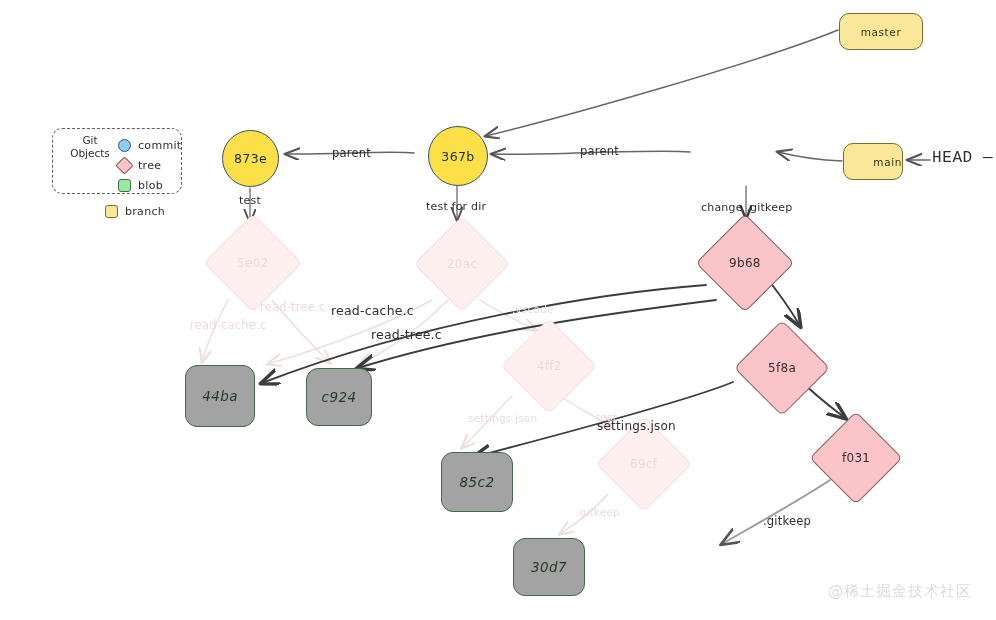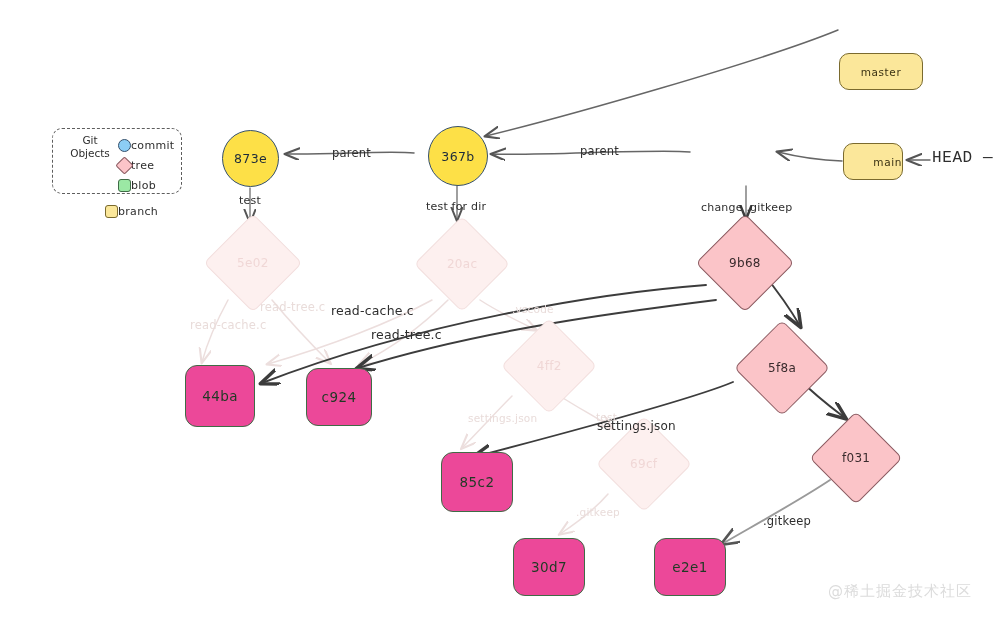--- a/index.html
+++ b/index.html
@@ -31,26 +31,27 @@
     border:1.6px solid #8a5a60;
     transform:rotate(45deg);
     border-radius:6px;
   }
   .tree span{transform:rotate(-45deg);font-size:12px;color:#3a2b2d;letter-spacing:.3px;}
   .tree.ghost{background:#fdf0ef;border-color:#f2dedd;}
   .tree.ghost span{color:#f0d7d6;}
 
   
   .blob{
-    background:#ec4899;
+    background:#a3a3a3;
     border:1.6px solid #3f6b46;
     border-radius:12px;
     color:#1f3a24;
     font-size:13.5px;
     letter-spacing:.4px;
+    font-style:italic;
   }
   
   .branch{
     background:#fbe79a;
     border:1.6px solid #7a6a2e;
     border-radius:10px;
     color:#3b3313;
     font-size:10.5px;
     letter-spacing:.6px;
   }
@@ -75,21 +76,21 @@
 
   
   #legend{
     position:absolute;left:52px;top:128px;width:128px;height:64px;
     border:1.6px dashed #5d5d5d;border-radius:10px;
   }
   #legend-title{
     position:absolute;left:64px;top:134px;width:52px;
     font-size:10.5px;line-height:13px;color:#2e2e2e;text-align:center;
   }
-  .legend-row{position:absolute;display:flex;align-items:center;}
+  .legend-row{position:absolute;display:flex;align-items:center;gap:7px;}
   .legend-row .lbl{font-size:11px;color:#2e2e2e;letter-spacing:.3px;}
   .sw{width:13px;height:13px;box-sizing:border-box;}
   .sw.commit-sw{border-radius:50%;background:#8ccdf5;border:1.4px solid #35506b;}
   .sw.tree-sw{background:#fbc4c8;border:1.4px solid #8a5a60;transform:rotate(45deg);border-radius:2px;}
   .sw.blob-sw{background:#9be8a4;border:1.4px solid #3f6b46;border-radius:3px;}
   .sw.branch-sw{background:#fbe79a;border:1.4px solid #7a6a2e;border-radius:3px;}
 
   #head-label{
     position:absolute;left:932px;top:149px;
     font-size:16px;color:#2e2e2e;letter-spacing:.6px;font-family:Liberation Mono, monospace;
@@ -178,21 +179,21 @@
     <span class="lbl">branch</span>
   </div>
 
   <div class="node commit" style="left:222px;top:130px;width:57px;height:57px;">
     <span>873e</span>
   </div>
   <div class="node commit" style="left:428px;top:126px;width:60px;height:60px;">
     <span>367b</span>
   </div>
 
-  <div class="node branch" style="left:839px;top:13px;width:84px;height:37px;margin-top:40px;">
+  <div class="node branch" style="left:839px;top:13px;width:84px;height:37px;">
     <span>master</span>
   </div>
   <div class="node branch" style="left:843px;top:143px;width:60px;height:37px;justify-content:flex-end;">
     <span>main</span>
   </div>
   <div id="head-label">HEAD —</div>
 
   <div class="node tree ghost" style="left:218px;top:228px;width:70px;height:70px;">
     <span>5e02</span>
   </div>
@@ -219,23 +220,20 @@
     <span>44ba</span>
   </div>
   <div class="node blob" style="left:306px;top:368px;width:66px;height:58px;">
     <span>c924</span>
   </div>
   <div class="node blob" style="left:441px;top:452px;width:72px;height:60px;">
     <span>85c2</span>
   </div>
   <div class="node blob" style="left:513px;top:538px;width:72px;height:58px;">
     <span>30d7</span>
-  </div>
-  <div class="node blob" style="left:654px;top:538px;width:72px;height:58px;">
-    <span>e2e1</span>
   </div>
 
   <div class="node-label" style="left:239px;top:194px;">test</div>
   <div class="node-label" style="left:426px;top:200px;">test for dir</div>
   <div class="node-label" style="left:701px;top:201px;">change .gitkeep</div>
 
   <div class="edge-label" style="left:332px;top:146px;">parent</div>
   <div class="edge-label" style="left:580px;top:144px;">parent</div>
   <div class="edge-label ghost" style="left:260px;top:300px;">read-tree.c</div>
   <div class="edge-label ghost" style="left:190px;top:318px;">read-cache.c</div>

